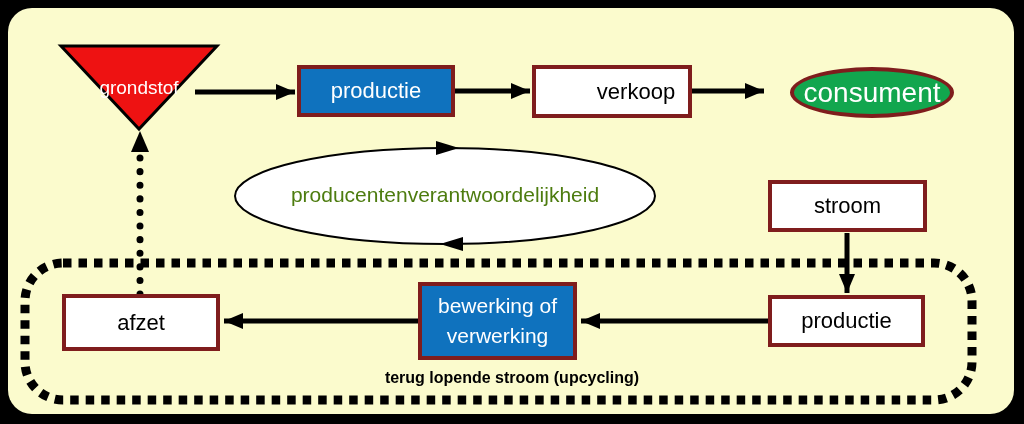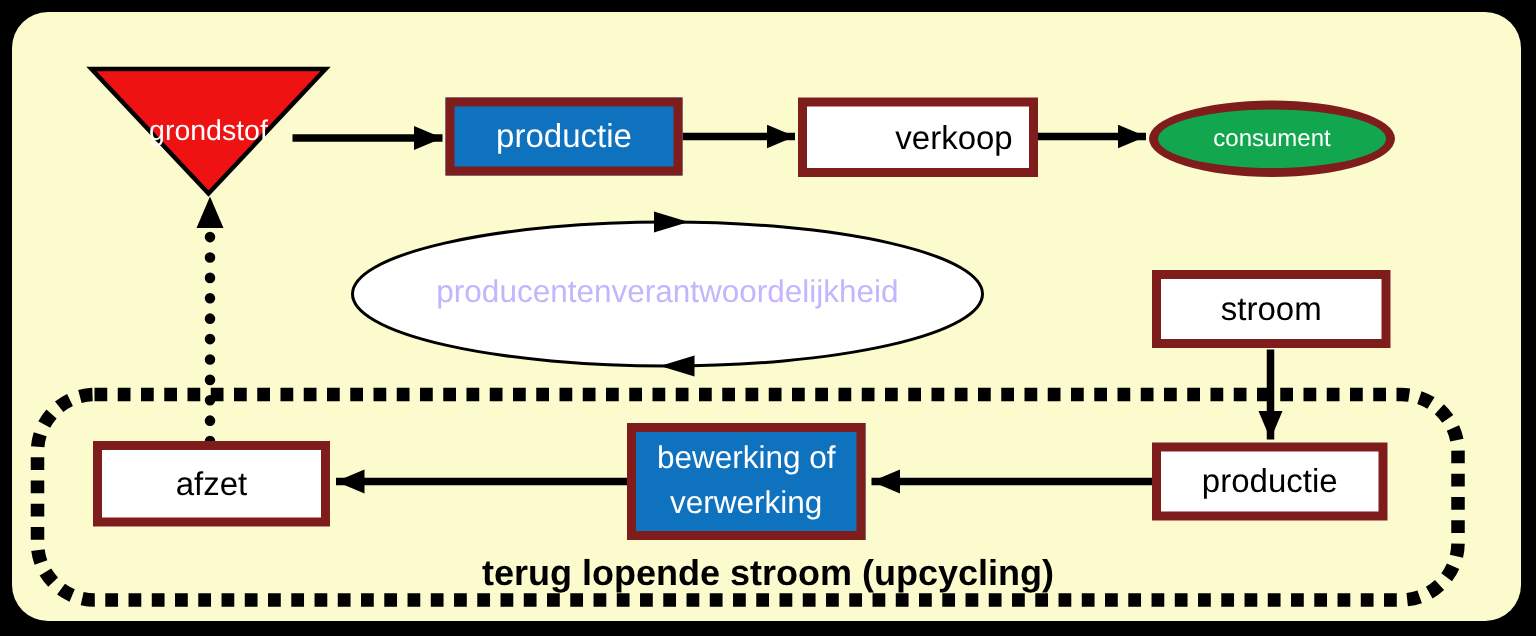--- a/index.html
+++ b/index.html
@@ -20,50 +20,50 @@
     position: absolute;
     left: 0; top: 0;
   }
   .node {
     position: absolute;
     display: flex;
     align-items: center;
     justify-content: center;
     text-align: center;
     box-sizing: border-box;
-    border: 6px solid #7f1d1d;
+    border: 4px solid #7f1d1d;
     font-size: 22px;
     color: #000;
     background: #fff;
   }
   #node-productie { left: 297px; top: 65px;  width: 158px; height: 52px; }
   #node-verkoop   { left: 532px; top: 65px;  width: 160px; height: 53px; padding-left: 48px; }
-  #node-consument { left: 766px; top: 67px;  width: 164px; height: 51px; border-radius: 50%; font-size: 16px; }
+  #node-consument { left: 790px; top: 67px;  width: 164px; height: 51px; border-radius: 50%; font-size: 28px; }
   #node-afval     { left: 768px; top: 180px; width: 159px; height: 52px; }
   #node-inzamelen { left: 768px; top: 295px; width: 157px; height: 52px; }
   #node-bewerking { left: 418px; top: 282px; width: 159px; height: 78px; font-size: 21px; line-height: 1.45; padding: 0 8px; }
   #node-afzet     { left: 62px;  top: 294px; width: 158px; height: 57px; }
   .tri-label {
     position: absolute;
     left: 69px; top: 77px; width: 140px;
     text-align: center;
     font-size: 19px;
   }
   .ellipse-label {
     position: absolute;
     left: 245px; top: 183px; width: 400px;
     text-align: center;
     font-size: 21px;
-    color: #c4b5fd;
+    color: #4d7c0f;
   }
   .loop-label {
     position: absolute;
     left: 262px; top: 369px; width: 500px;
     text-align: center;
-    font-size: 24px;
+    font-size: 16px;
     font-weight: bold;
     color: #000;
   }
 </style>
 </head>
 <body>
 
 <div class="canvas" style="background-color: rgb(0, 0, 0);">
 
   <div class="bg-panel" style="background-color: rgb(251, 251, 205);"></div>

